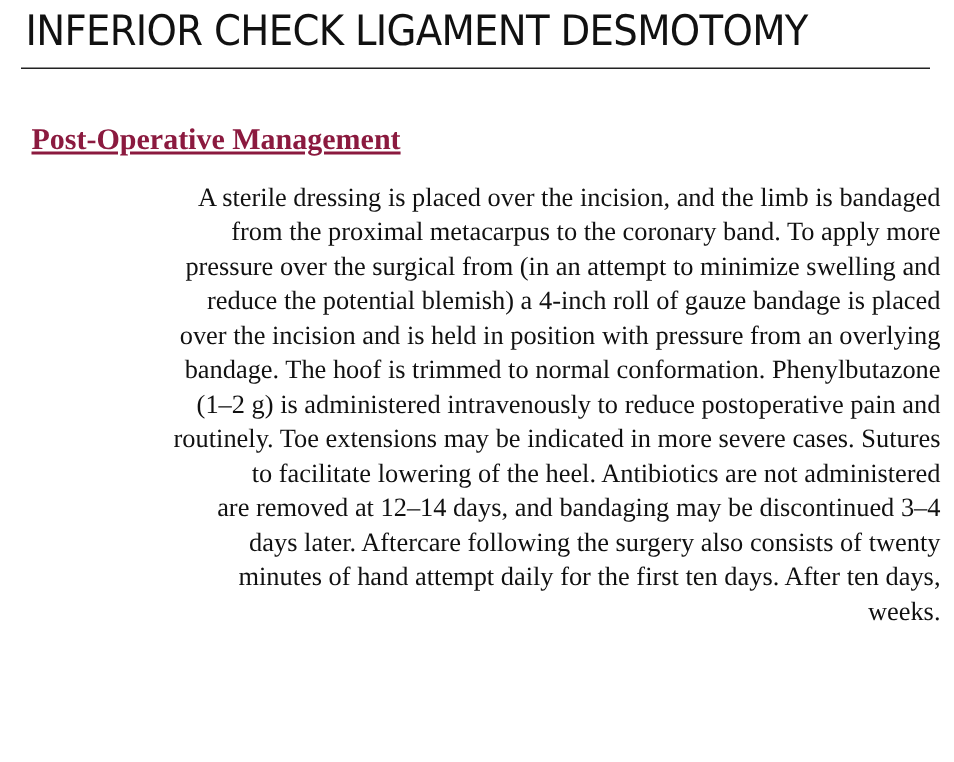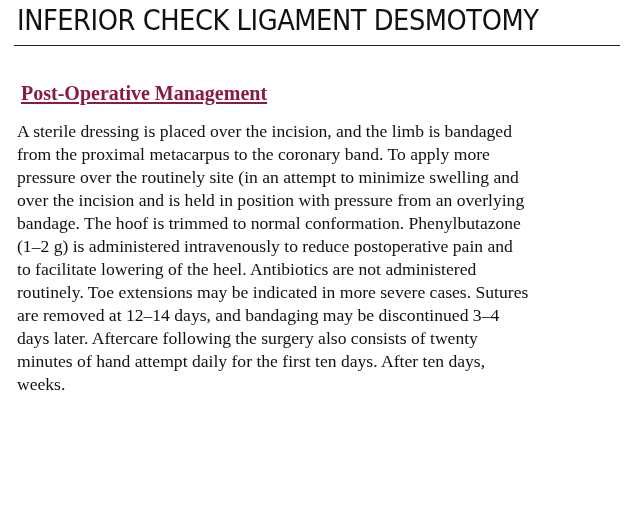--- a/index.html
+++ b/index.html
@@ -19,34 +19,35 @@
     position: absolute; left: 21px; top: 82px; margin: 0;
     font-family: "Liberation Serif", serif; font-weight: bold;
     font-size: 20px; color: #8b1a3f; text-decoration: underline;
     text-underline-offset: 2px; white-space: nowrap; text-align: center;
   }
   .body-text {
     position: absolute; left: 17px; top: 120px; width: 610px; margin: 0;
     font-family: "Liberation Serif", serif; font-size: 17.6px;
     line-height: 23px; color: #111;
   }
-  .line { display: block; white-space: nowrap; }
+  .line { display: block; white-space: nowrap; text-align: right; }
 </style>
 </head>
 <body>
 
 <h1 class="title">INFERIOR CHECK LIGAMENT DESMOTOMY</h1>
 <div class="rule"></div>
 <h2 class="section-heading" style="color: rgb(139, 26, 63);">Post-Operative Management</h2>
 <p class="body-text">
   <span class="line">A sterile dressing is placed over the incision, and the limb is bandaged</span>
   <span class="line">from the proximal metacarpus to the coronary band. To apply more</span>
-  <span class="line">pressure over the routinely site (in an attempt to minimize swelling and</span>
+  <span class="line">pressure over the surgical from (in an attempt to minimize swelling and</span>
+  <span class="line">reduce the potential blemish) a 4-inch roll of gauze bandage is placed</span>
   <span class="line">over the incision and is held in position with pressure from an overlying</span>
   <span class="line">bandage. The hoof is trimmed to normal conformation. Phenylbutazone</span>
   <span class="line">(1–2 g) is administered intravenously to reduce postoperative pain and</span>
+  <span class="line">routinely. Toe extensions may be indicated in more severe cases. Sutures</span>
   <span class="line">to facilitate lowering of the heel. Antibiotics are not administered</span>
-  <span class="line">routinely. Toe extensions may be indicated in more severe cases. Sutures</span>
   <span class="line">are removed at 12–14 days, and bandaging may be discontinued 3–4</span>
   <span class="line">days later. Aftercare following the surgery also consists of twenty</span>
   <span class="line">minutes of hand attempt daily for the first ten days. After ten days,</span>
   <span class="line">weeks.</span>
 </p>
 
 </body></html>

